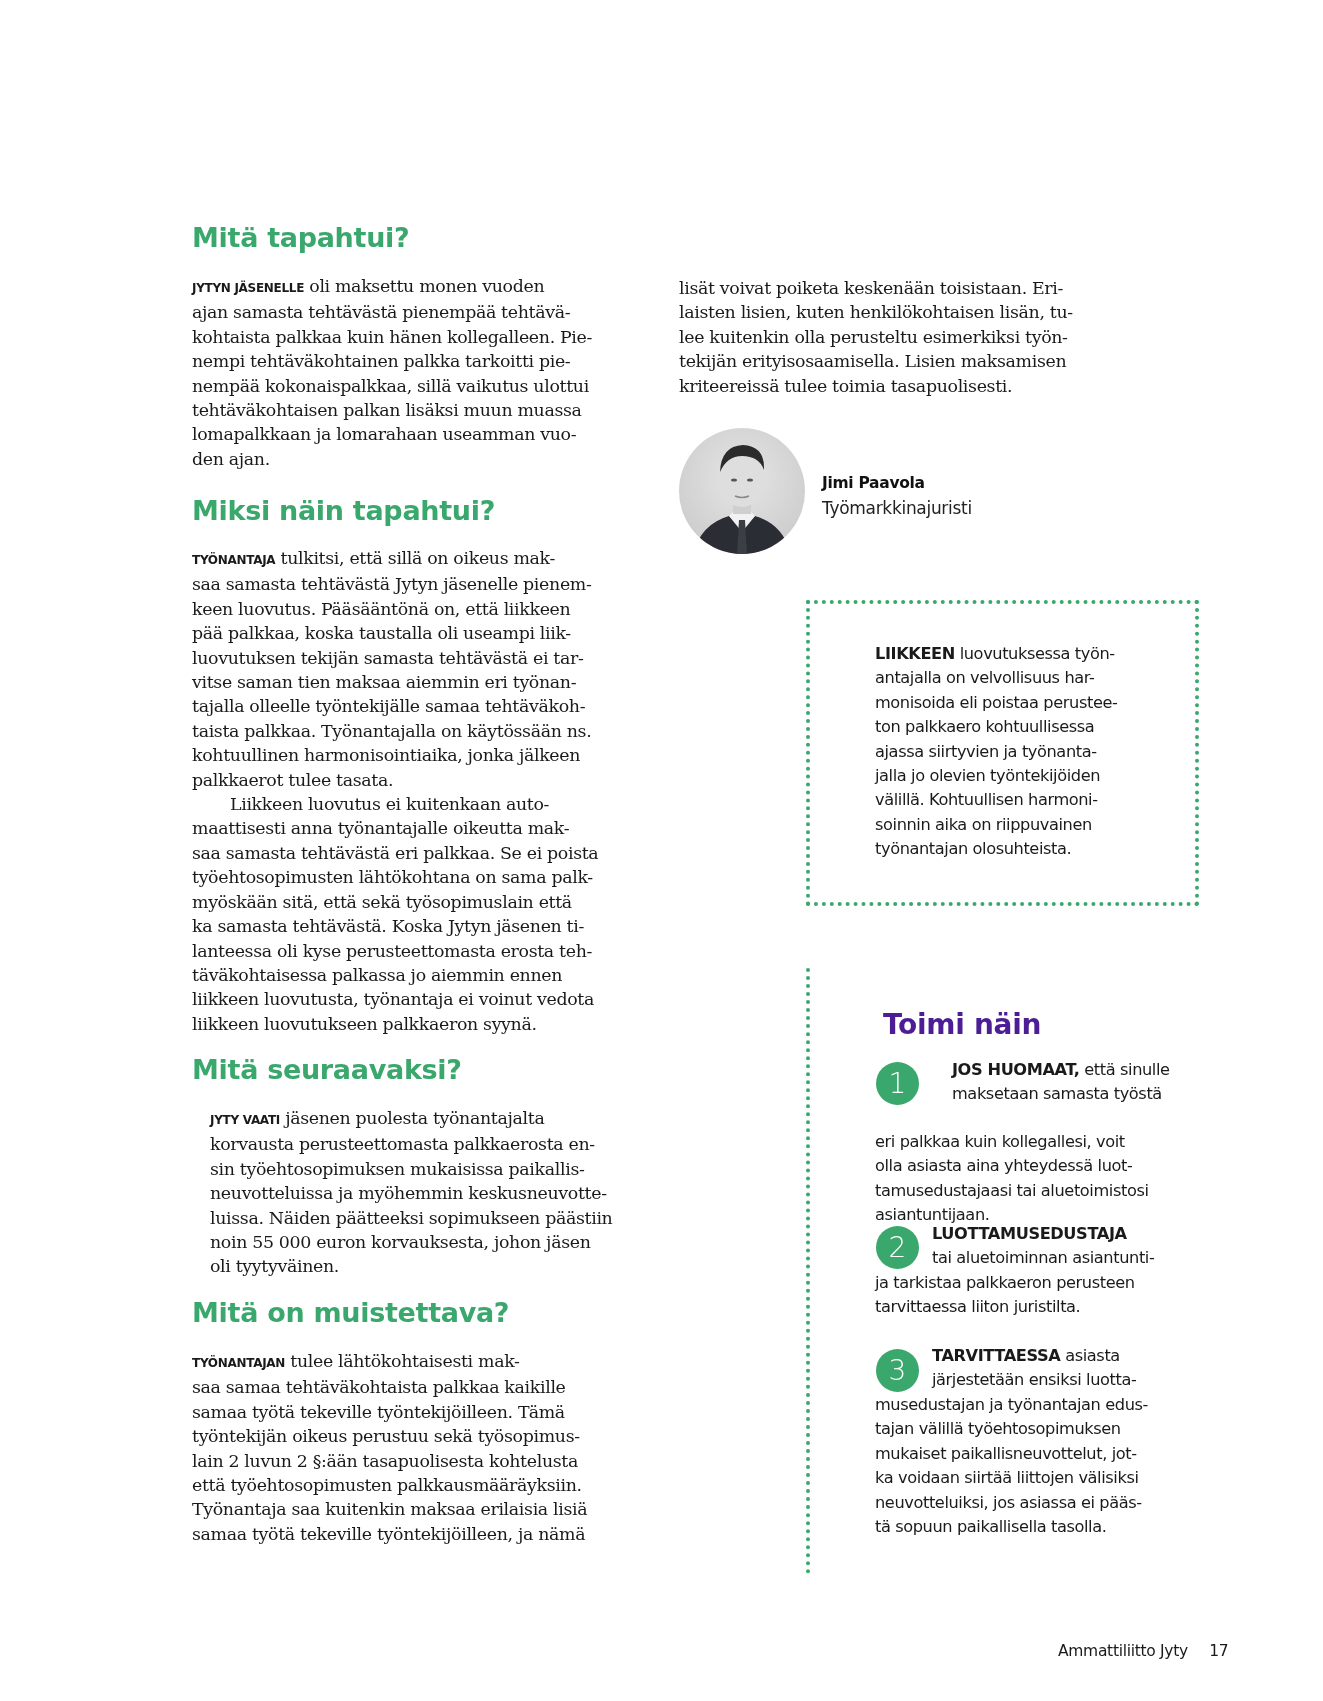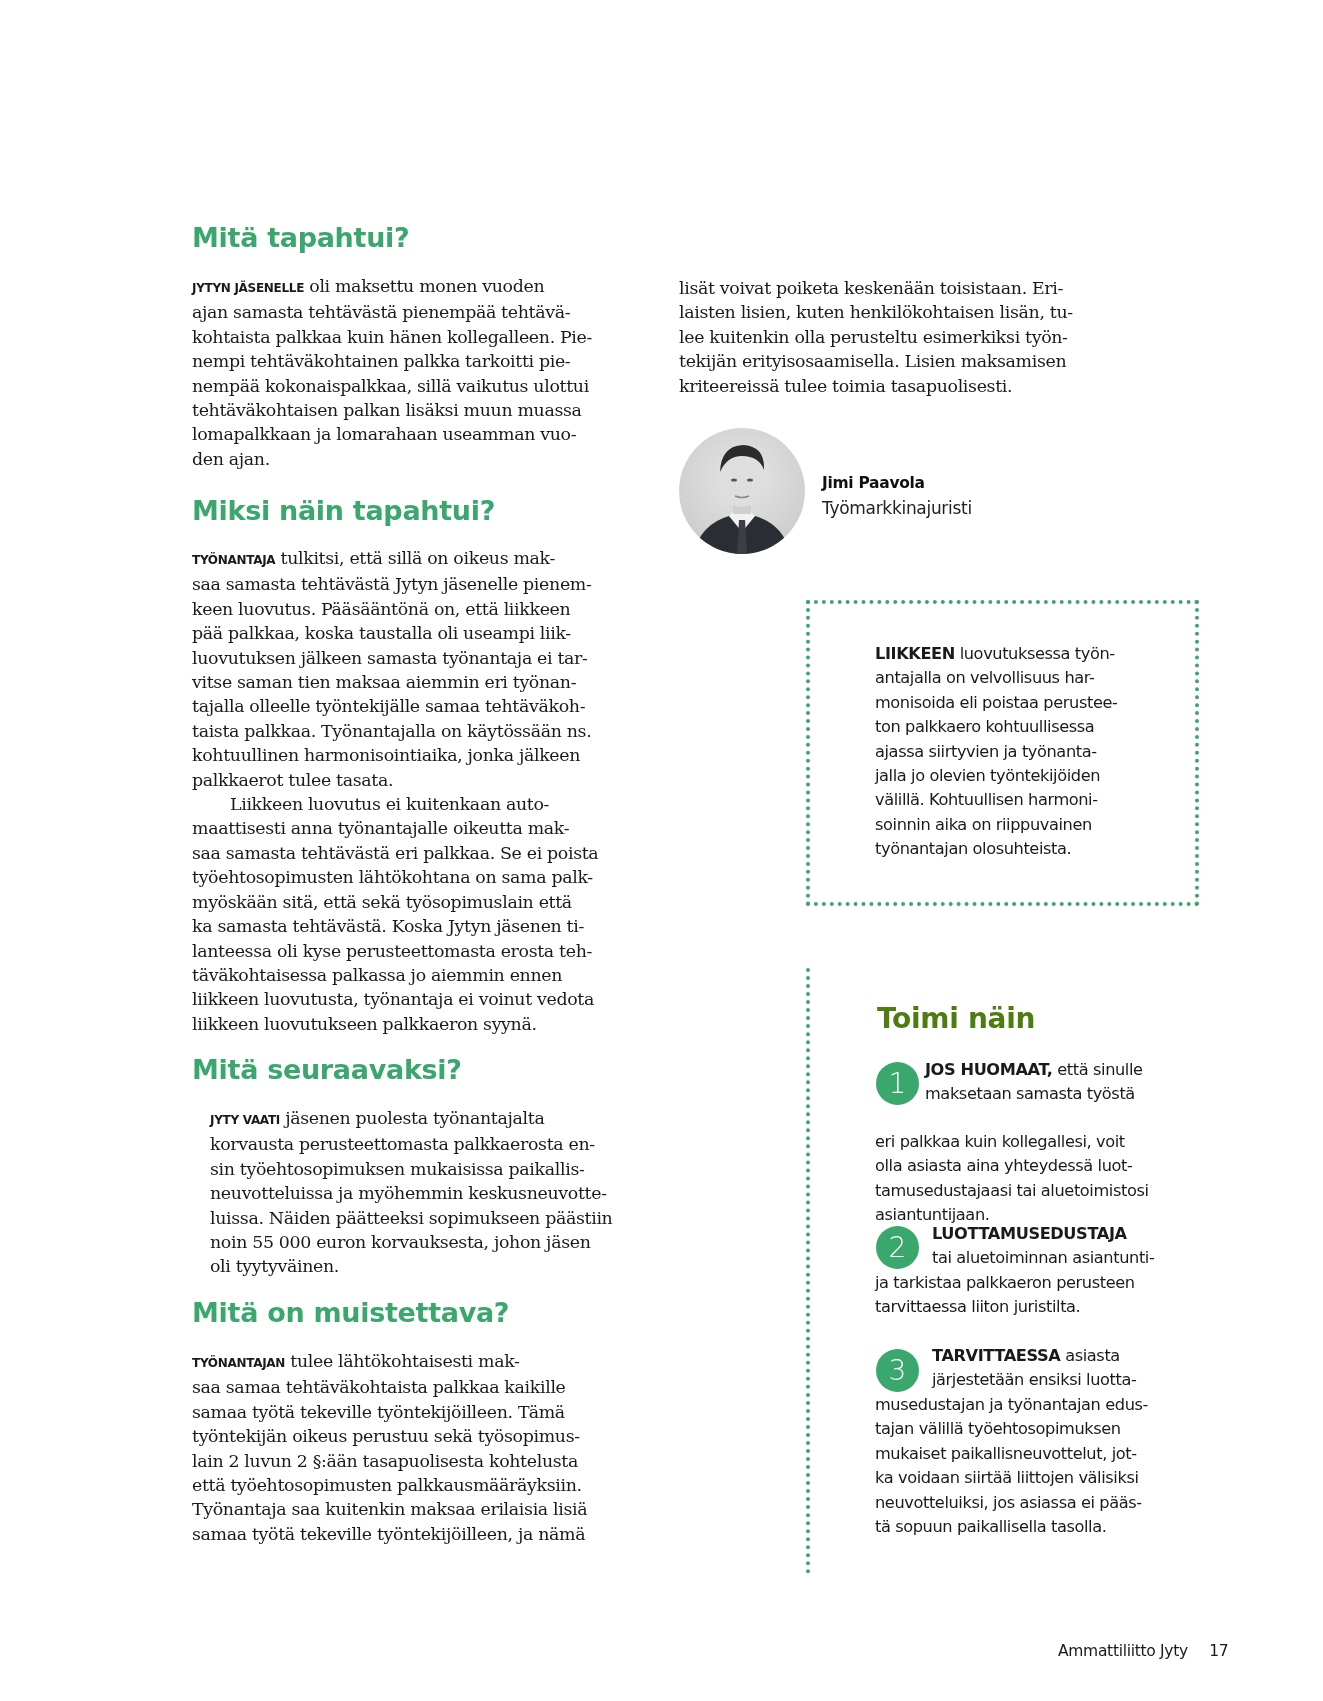--- a/index.html
+++ b/index.html
@@ -31,21 +31,21 @@
   .dotted-box {
     border: 4px dotted #3aa76d; box-sizing: border-box;
   }
   .vline { border-left: 4px dotted #3aa76d; width: 0; }
   .num-circle {
     width: 43px; height: 43px; border-radius: 50%; background: #3aa76d; color: #ffffff;
     font-family: "DejaVu Sans", sans-serif; font-weight: 200; font-size: 28px;
     display: flex; align-items: center; justify-content: center; line-height: 1;
   }
   .toimi-title {
-    font-family: "DejaVu Sans", sans-serif; font-weight: bold; font-size: 28px; color: #4d7c0f; margin: 2px; letter-spacing: -0.3px;
+    font-family: "DejaVu Sans", sans-serif; font-weight: bold; font-size: 28px; color: #4c1d95; margin: 8px; letter-spacing: -0.3px;
   }
   .footer {
     font-family: "DejaVu Sans", sans-serif; font-size: 15.5px; color: #1a1a1a; letter-spacing: -0.3px;
   }
   .person-name { font-family: "DejaVu Sans", sans-serif; font-weight: bold; font-size: 15.5px; color: #111; letter-spacing: -0.3px; }
   .person-title { font-family: "DejaVu Sans", sans-serif; font-size: 17px; color: #222; letter-spacing: -0.3px; }
 </style>
 </head>
 <body>
 
@@ -62,21 +62,21 @@
     <span class="line">lomapalkkaan ja lomarahaan useamman vuo-</span>
     <span class="line">den ajan.</span>
   </div>
 
   <h2 class="h2 abs" style="left:192px; top:495px;">Miksi näin tapahtui?</h2>
   <div class="serif abs" style="left:192px; top:546px;">
     <span class="line"><span class="lead">TYÖNANTAJA</span><span> tulkitsi, että sillä on oikeus mak-</span></span>
     <span class="line">saa samasta tehtävästä Jytyn jäsenelle pienem-</span>
     <span class="line">keen luovutus. Pääsääntönä on, että liikkeen</span>
     <span class="line">pää palkkaa, koska taustalla oli useampi liik-</span>
-    <span class="line">luovutuksen jälkeen samasta työnantaja ei tar-</span>
+    <span class="line">luovutuksen tekijän samasta tehtävästä ei tar-</span>
     <span class="line">vitse saman tien maksaa aiemmin eri työnan-</span>
     <span class="line">tajalla olleelle työntekijälle samaa tehtäväkoh-</span>
     <span class="line">taista palkkaa. Työnantajalla on käytössään ns.</span>
     <span class="line">kohtuullinen harmonisointiaika, jonka jälkeen</span>
     <span class="line">palkkaerot tulee tasata.</span>
     <span class="line indent">Liikkeen luovutus ei kuitenkaan auto-</span>
     <span class="line">maattisesti anna työnantajalle oikeutta mak-</span>
     <span class="line">saa samasta tehtävästä eri palkkaa. Se ei poista</span>
     <span class="line">työehtosopimusten lähtökohtana on sama palk-</span>
     <span class="line">myöskään sitä, että sekä työsopimuslain että</span>
@@ -155,21 +155,21 @@
     <span class="line">jalla jo olevien työntekijöiden</span>
     <span class="line">välillä. Kohtuullisen harmoni-</span>
     <span class="line">soinnin aika on riippuvainen</span>
     <span class="line">työnantajan olosuhteista.</span>
   </div>
 
   <div class="vline abs" style="left:806px; top:968px; height:606px;"></div>
   <h3 class="toimi-title abs" style="left:875px; top:1000px;">Toimi näin</h3>
 
   <div class="num-circle abs" style="left:876px; top:1062px;">1</div>
-  <div class="sans abs" style="left:925px; top:1058px;">
+  <div class="sans abs" style="left:952px; top:1058px;">
     <span class="line"><b>JOS HUOMAAT,</b><span> että sinulle</span></span>
     <span class="line">maksetaan samasta työstä</span>
   </div>
   <div class="sans abs" style="left:875px; top:1107px;margin-top:23px;">
     <span class="line">eri palkkaa kuin kollegallesi, voit</span>
     <span class="line">olla asiasta aina yhteydessä luot-</span>
     <span class="line">tamusedustajaasi tai aluetoimistosi</span>
     <span class="line">asiantuntijaan.</span>
   </div>
 

